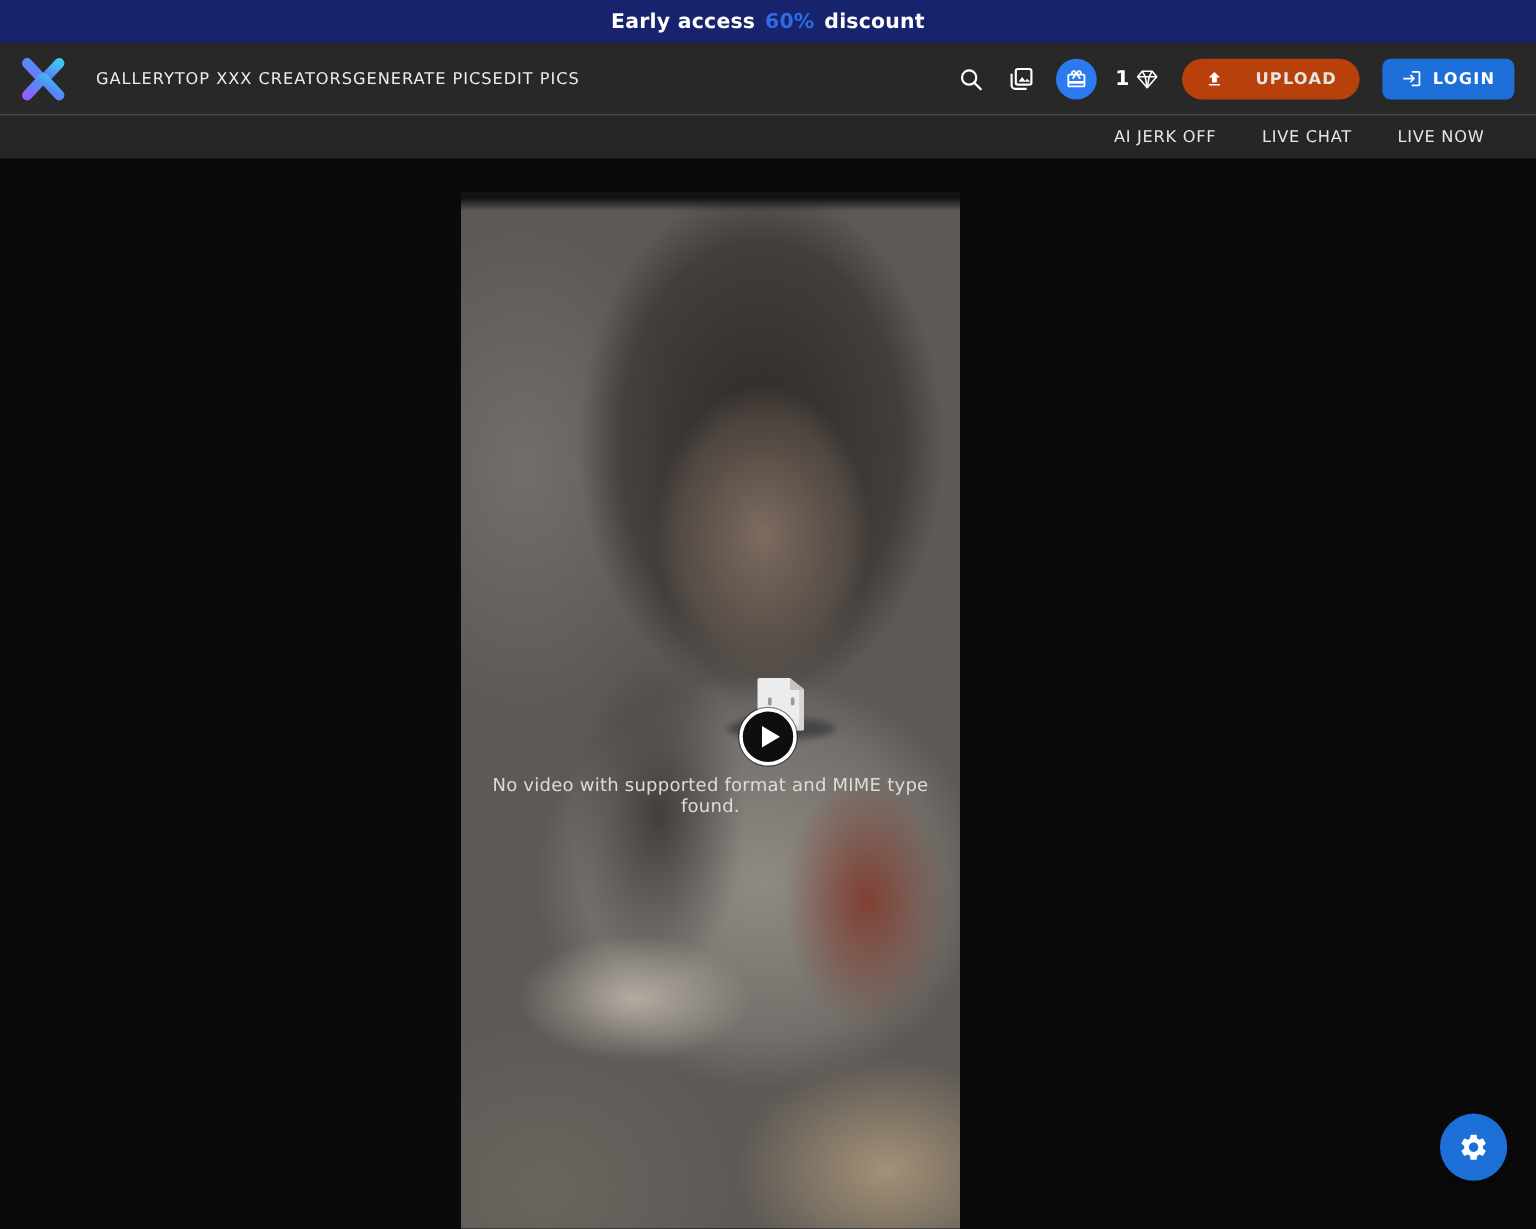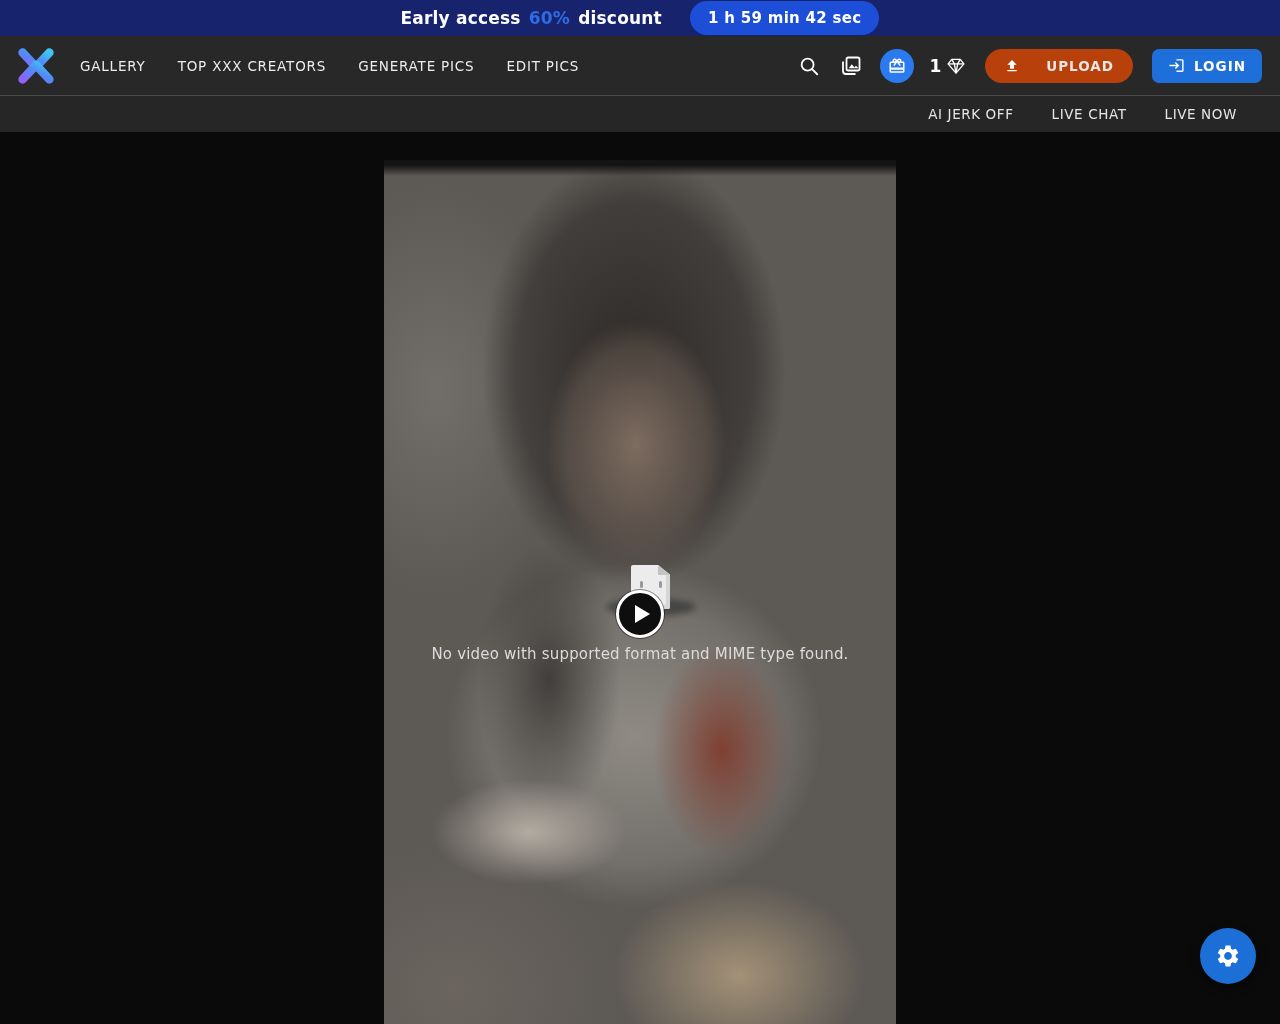--- a/index.html
+++ b/index.html
@@ -21,21 +21,21 @@
     background:#1d4ed8; color:#fff; font-size:15px; font-weight:bold;
     padding:8px 18px; border-radius:18px; letter-spacing:.3px; white-space:nowrap;
   }
 
   
   .nav {
     height:59px; background:#282828; display:flex; align-items:center;
     padding:0 18px 0 14px;
   }
   .logo { width:44px; height:44px; display:flex; align-items:center; justify-content:center; cursor:pointer; }
-  .nav-links { display:flex; align-items:flex-start; gap:32px; margin-left:22px; }
+  .nav-links { display:flex; align-items:flex-start; margin-left:22px; }
   .nav-links a {
     color:#ececec; font-size:13.5px; letter-spacing:.8px; text-decoration:none;
     cursor:pointer; white-space:nowrap;
   }
   .nav-spacer { flex:1; }
   .actions { display:flex; align-items:center; gap:15px; }
   .iconbtn {
     background:none; border:none; cursor:pointer; display:flex;
     align-items:center; justify-content:center; padding:2px;
   }
@@ -61,21 +61,21 @@
     display:flex; align-items:center; justify-content:flex-end; gap:38px;
     padding-right:43px;
   }
   .subnav a {
     color:#e6e6e6; font-size:13.5px; letter-spacing:.6px; text-decoration:none;
     cursor:pointer; white-space:nowrap;
   }
 
   
   .player {
-    position:absolute; left:384px; top:160px; width:512px; height:864px;
+    position:absolute; left:384px; top:160px; width:416px; height:864px;
     background:#000; overflow:hidden; cursor:pointer;
   }
   .poster {
     position:absolute; inset:0;
     background-color:#5d5955;
     background-image:
       linear-gradient(180deg, rgba(16,16,16,.95) 0px, rgba(16,16,16,.95) 5px, rgba(16,16,16,0) 16px),
       radial-gradient(115px 160px at 252px 285px, rgba(129,111,98,.95), rgba(129,111,98,.35) 60%, rgba(129,111,98,0) 78%),
       radial-gradient(95px 145px at 338px 590px, rgba(128,54,40,.85), rgba(128,54,40,0) 72%),
       radial-gradient(130px 70px at 145px 672px, rgba(182,175,165,.95), rgba(182,175,165,0) 75%),
@@ -125,21 +125,20 @@
     box-shadow:0 4px 10px rgba(0,0,0,.5);
   }
 </style>
 </head>
 <body>
 
 <div class="banner">
   <span class="banner-text"><span>Early access</span>
     <span class="disc">60%</span>
     <span>discount</span></span>
-  <span class="timer-pill">1 h 59 min 42 sec</span>
 </div>
 
 <header class="nav">
   <a class="logo">
     <svg width="42" height="42" viewBox="0 0 44 44">
       <defs>
         <linearGradient id="lgrad" x1="0%" y1="100%" x2="100%" y2="0%">
           <stop offset="0%" stop-color="#9061f9"></stop>
           <stop offset="55%" stop-color="#4f8df7"></stop>
           <stop offset="100%" stop-color="#3fc6f0"></stop>

